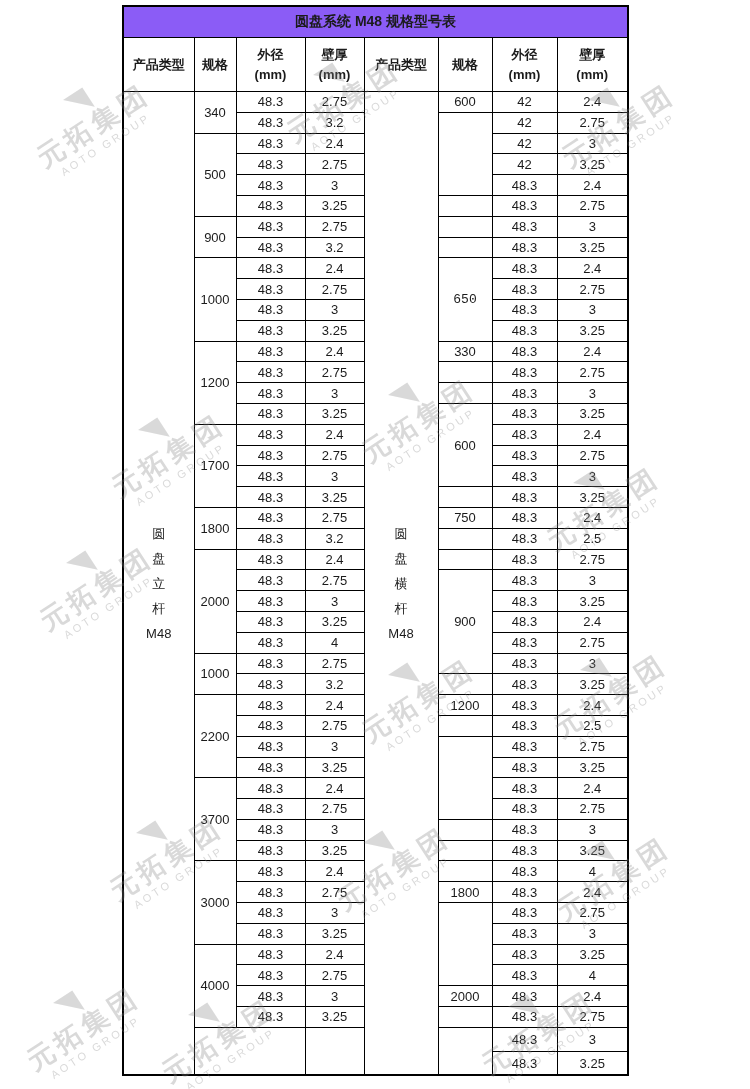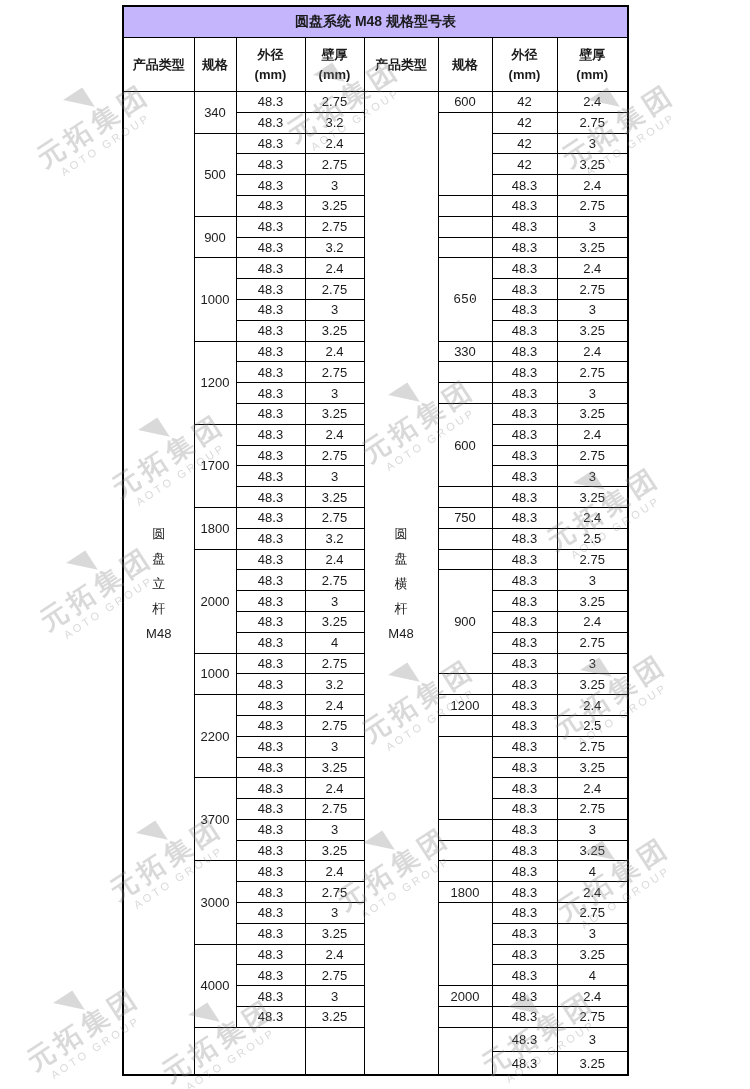--- a/index.html
+++ b/index.html
@@ -10,21 +10,21 @@
   .page{position:absolute;inset:0;background:#ffffff;}
   table.spec-table{
     position:absolute;left:122px;top:5px;width:505px;
     border-collapse:collapse;table-layout:fixed;
     border:2px solid #000;z-index:1;background:transparent;
   }
   table.spec-table td, table.spec-table th{
     border:1px solid #000;text-align:center;vertical-align:middle;
     padding:0;font-size:13px;font-weight:normal;overflow:hidden;color:#1b1b1b;
   }
-  tr.title-row td{height:30px;font-weight:bold;font-size:14px;background:#c4b5fd;}
+  tr.title-row td{height:30px;font-weight:bold;font-size:14px;background:#8b5cf6;}
   tr.header-row th{height:53px;font-weight:bold;font-size:13px;white-space:pre-line;line-height:1.5;}
   tr.r{height:20.8px;}
   tr.tall{height:24px;}
   td.product{font-weight:bold;font-size:14px;}
   td.product .vline{line-height:25px;}
   td.spec-top{vertical-align:top;padding-top:2px;font-family:Liberation Mono, monospace;}
   td.big{font-size:15px;}
   
   .wm{
     position:absolute;width:170px;text-align:center;z-index:3;

